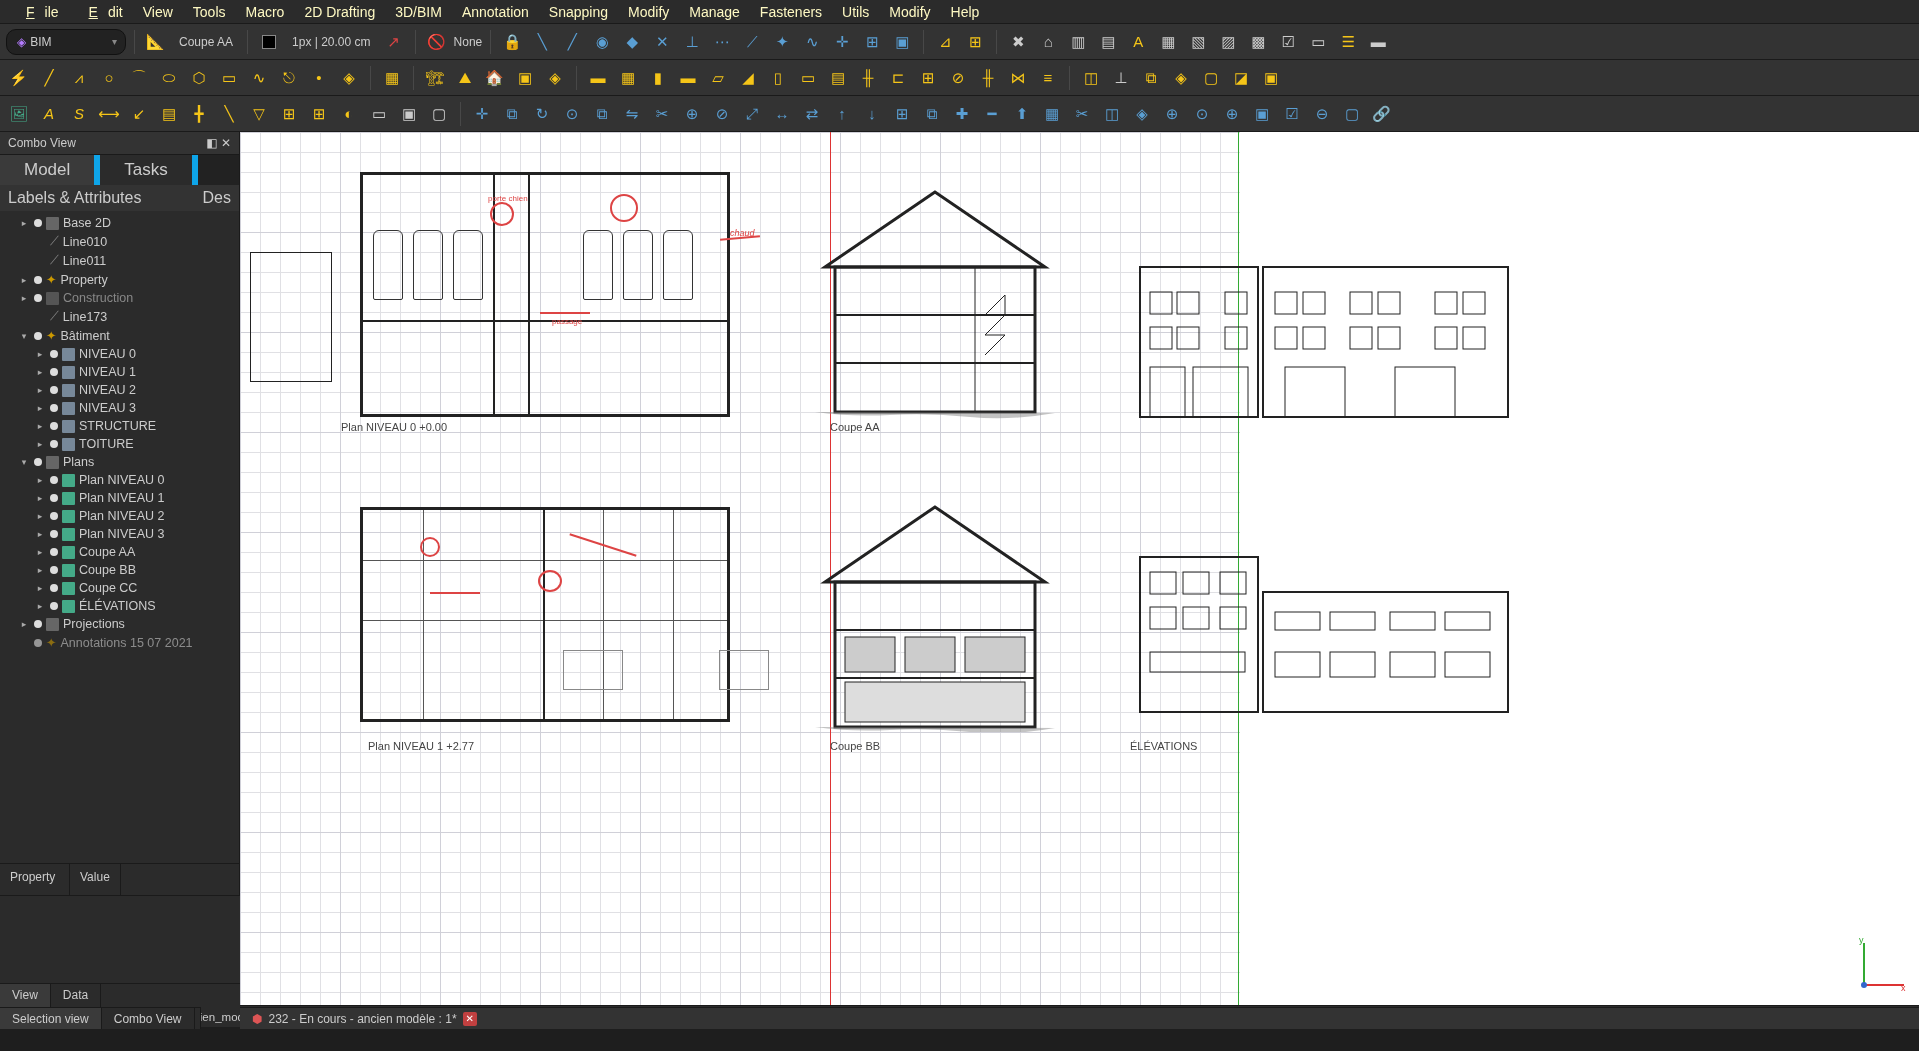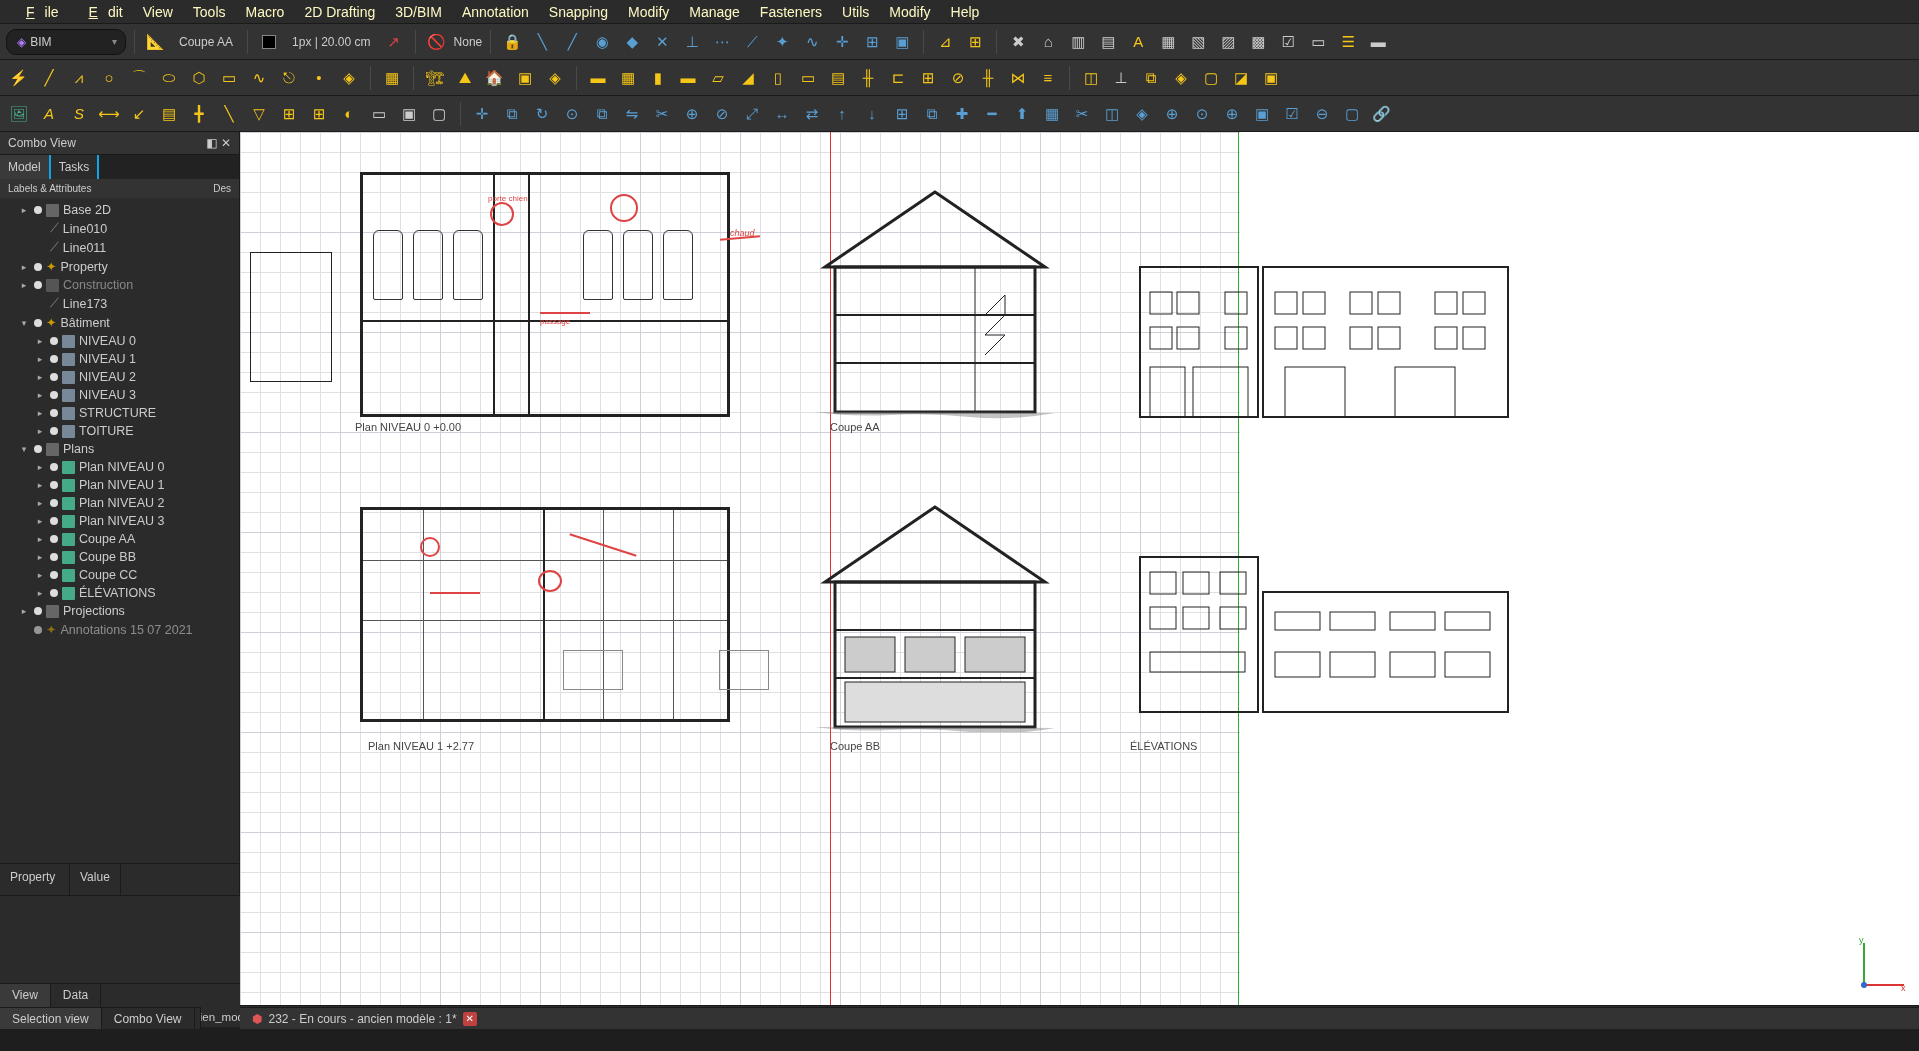--- a/index.html
+++ b/index.html
@@ -13,23 +13,23 @@
 .sep{width:1px;height:24px;background:#484848;margin:0 4px}
 .tbtn{width:26px;height:26px;display:flex;align-items:center;justify-content:center;border-radius:3px;cursor:pointer;font-size:15px}
 .ico-y{color:#f5c518}
 .ico-b{color:#5a9fd4}
 .ico-r{color:#d44}
 .ico-w{color:#ccc}
 .main{display:flex;height:calc(1051px - 24px - 36px - 36px - 36px - 24px - 22px)}
 .leftpanel{width:240px;background:#2b2b2b;display:flex;flex-direction:column;border-right:1px solid #1a1a1a}
 .panelhdr{background:#333;padding:4px 8px;border-bottom:1px solid #1a1a1a;display:flex;justify-content:space-between;font-size:12px}
 .tabs{display:flex;background:#222}
-.tab{padding:5px 8px;background:#2b2b2b;border-right:2px solid #0ea5e9;font-size:12px}
+.tab{padding:5px 24px;background:#2b2b2b;border-right:6px solid #0ea5e9;font-size:17px}
 .tab.active{background:#3a3a3a}
-.sechdr{background:#333;padding:4px 8px;display:flex;justify-content:space-between;font-size:10px}
+.sechdr{background:#333;padding:4px 8px;display:flex;justify-content:space-between;font-size:16px}
 .tree{flex:1;overflow:auto;padding:3px 0;font-size:12.5px}
 .node{display:flex;align-items:center;padding:2px 4px;gap:4px;white-space:nowrap}
 .exp{width:12px;font-size:9px;color:#aaa;text-align:center}
 .dot{width:8px;height:8px;border-radius:50%;background:#ddd;flex-shrink:0}
 .tico{width:13px;height:13px;background:#888;border-radius:1px;flex-shrink:0}
 .i1{padding-left:18px}.i2{padding-left:34px}
 .props{height:32px;display:flex;background:#2b2b2b;border-top:1px solid #1a1a1a}
 .props div{padding:6px 10px;border-right:1px solid #1a1a1a}
 .canvas{flex:1;background:#fff;position:relative;overflow:hidden}
 .grid{position:absolute;inset:0;background-image:linear-gradient(#e0e0e4 1px,transparent 1px),linear-gradient(90deg,#e0e0e4 1px,transparent 1px);background-size:20px 20px}
@@ -406,23 +406,23 @@
       <div style="position:absolute;left:260px;top:55px;width:30px;height:70px;border:1px solid #333;border-radius:6px 6px 2px 2px"></div>
       <div style="position:absolute;left:300px;top:55px;width:30px;height:70px;border:1px solid #333;border-radius:6px 6px 2px 2px"></div>
       <div style="position:absolute;left:0;top:145px;right:0;height:2px;background:#222"></div>
       <div style="position:absolute;left:130px;top:0;width:2px;bottom:0;background:#222"></div>
       <div style="position:absolute;left:165px;top:0;width:2px;bottom:0;background:#222"></div>
     </div>
     <div class="redcirc" style="left:370px;top:62px;width:28px;height:28px"></div>
     <div class="redcirc" style="left:250px;top:70px;width:24px;height:24px"></div>
     <div class="redline" style="left:300px;top:180px;width:50px"></div>
     <div class="redline" style="left:480px;top:105px;width:40px;transform:rotate(-5deg)"></div>
-    <div class="dlabel" style="left:115px;top:289px">Plan NIVEAU 0 +0.00</div>
+    <div class="dlabel" style="left:101px;top:289px">Plan NIVEAU 0 +0.00</div>
     <div style="position:absolute;left:490px;top:96px;font-size:9px;color:#d44;font-style:italic">chaud</div>
-    <div style="position:absolute;left:300px;top:185px;font-size:8px;color:#d44">passage</div>
+    <div style="position:absolute;left:312px;top:185px;font-size:8px;color:#d44">passage</div>
     <div style="position:absolute;left:248px;top:62px;font-size:8px;color:#d44">porte chien</div>
 
     <svg class="house" style="left:570px;top:55px;width:250px;height:240px">
       <polygon points="125,5 15,80 235,80" fill="none" stroke="#222" stroke-width="3"></polygon>
       <rect x="25" y="80" width="200" height="145" fill="none" stroke="#222" stroke-width="3"></rect>
       <line x1="25" y1="128" x2="225" y2="128" stroke="#222" stroke-width="2"></line>
       <line x1="25" y1="176" x2="225" y2="176" stroke="#222" stroke-width="2"></line>
       <line x1="25" y1="225" x2="225" y2="225" stroke="#222" stroke-width="2"></line>
       <line x1="165" y1="80" x2="165" y2="225" stroke="#222" stroke-width="1"></line>
       <polyline points="175,128 195,108 195,128 175,148 195,148 175,168" fill="none" stroke="#222" stroke-width="1"></polyline>

